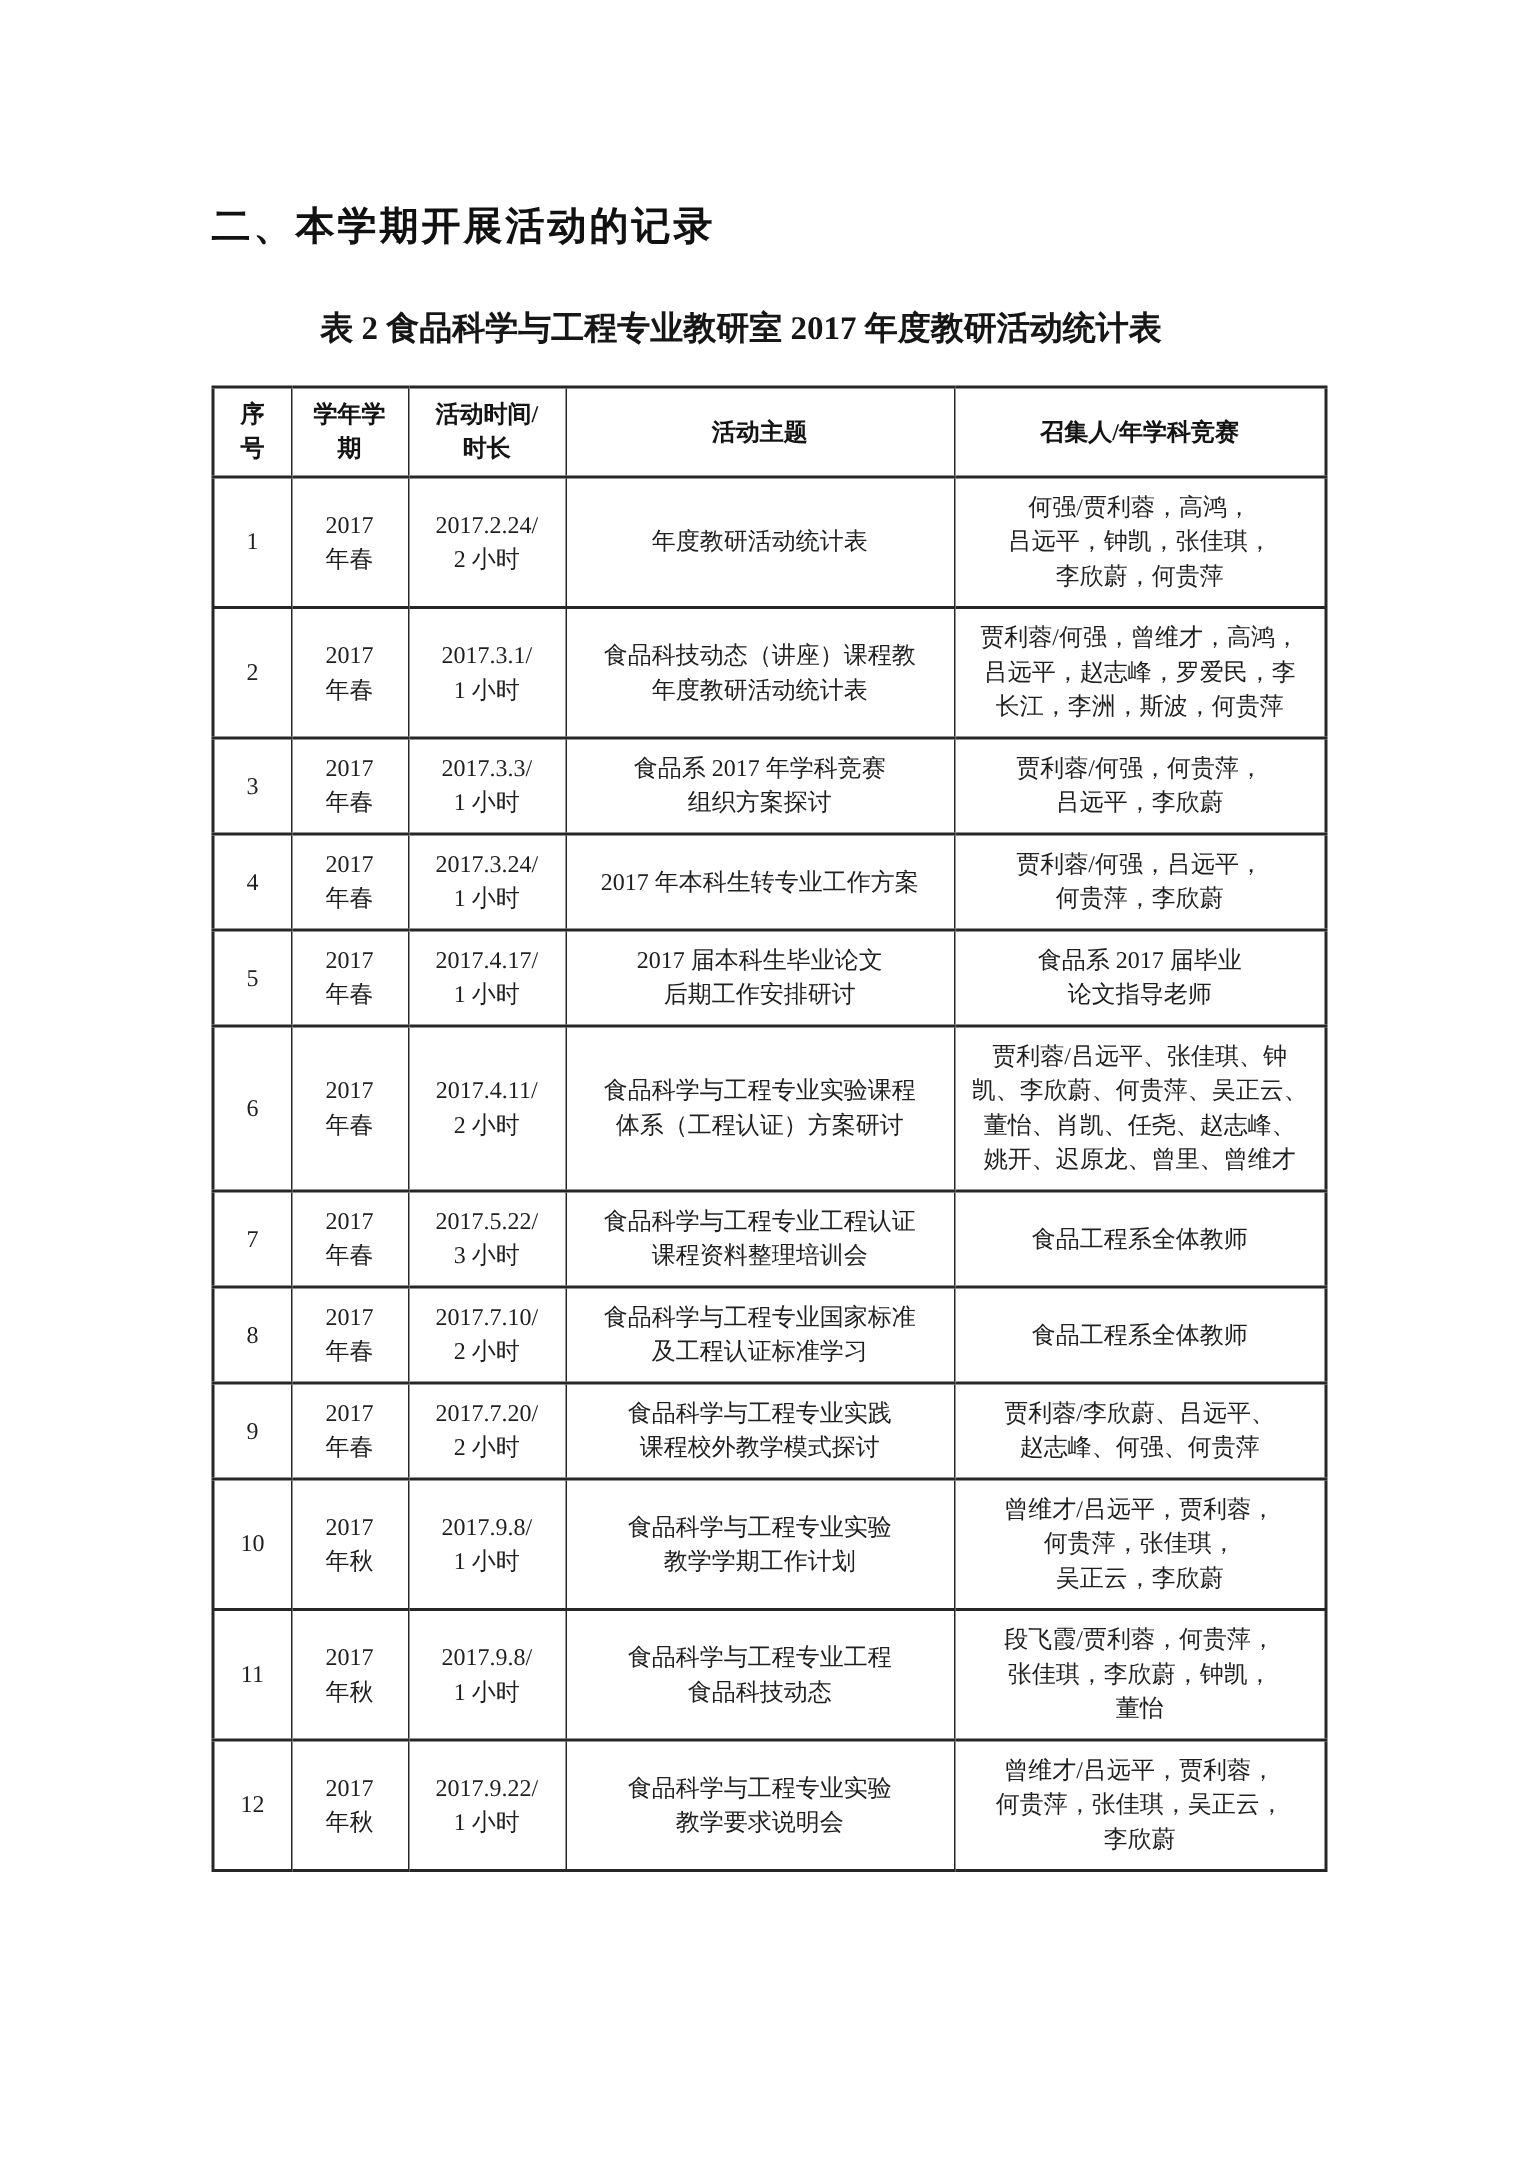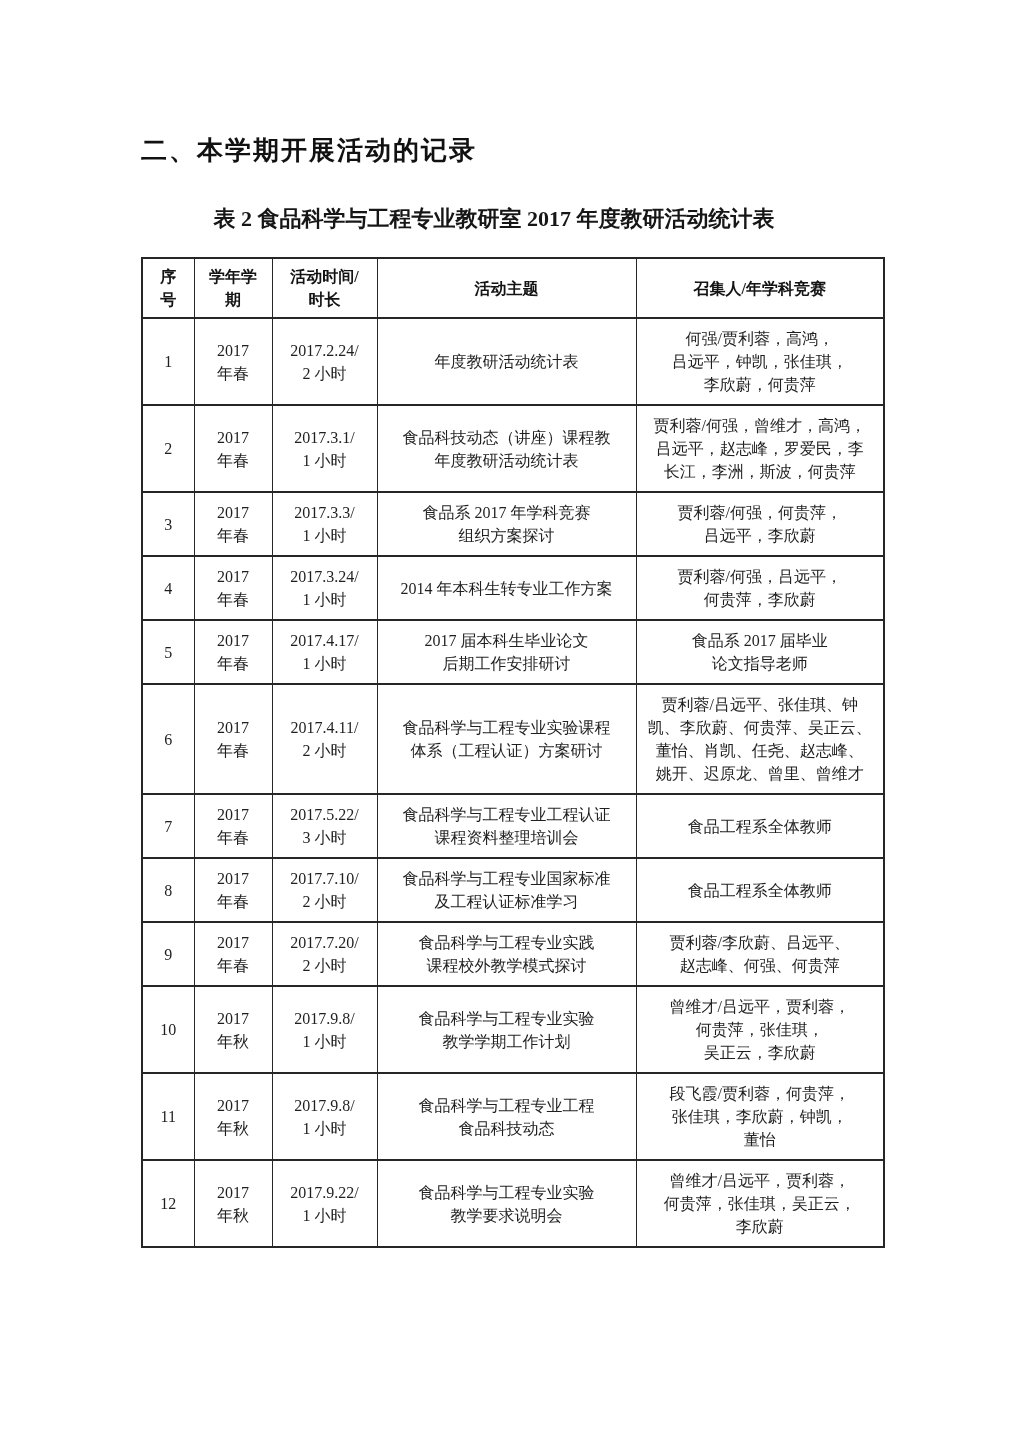--- a/index.html
+++ b/index.html
@@ -131,21 +131,21 @@
 组织方案探讨</td>
         <td>贾利蓉/何强，何贵萍，
 吕远平，李欣蔚</td>
       </tr>
       <tr>
         <td>4</td>
         <td>2017
 年春</td>
         <td>2017.3.24/
 1 小时</td>
-        <td>2014 年本科生转专业工作方案</td>
+        <td>2017 年本科生转专业工作方案</td>
         <td>贾利蓉/何强，吕远平，
 何贵萍，李欣蔚</td>
       </tr>
       <tr>
         <td>5</td>
         <td>2017
 年春</td>
         <td>2017.4.17/
 1 小时</td>
         <td>2017 届本科生毕业论文

